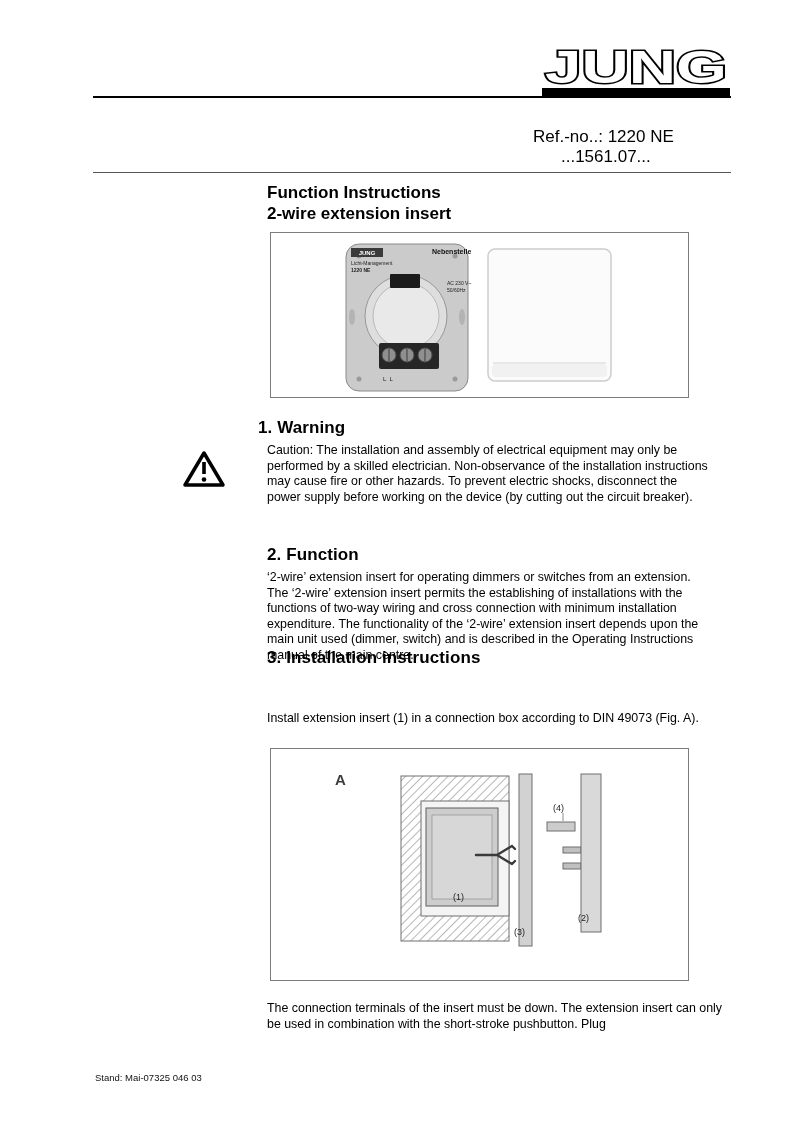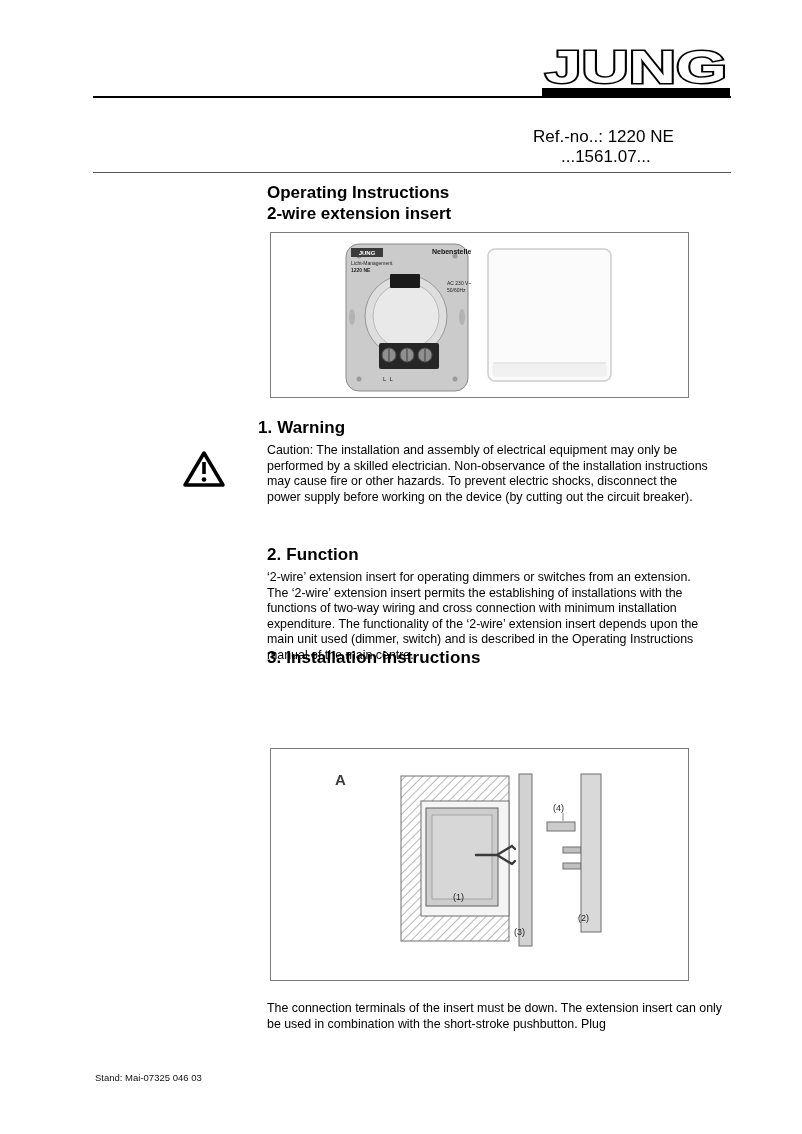--- a/index.html
+++ b/index.html
@@ -36,21 +36,21 @@
 
   <div class="abs rule" style="left:93px; top:96px; width:638px; height:2px;"></div>
 
 
   <div class="abs ref-text" style="left:533px; top:127px;">Ref.-no..: 1220 NE</div>
   <div class="abs ref-text" style="left:539px; top:147px;margin-left:22px;">...1561.07...</div>
 
   <div class="abs" style="left:93px; top:172px; width:638px; height:1px; background:#555;"></div>
 
   <div class="abs doc-title" style="left:267px; top:182px;">
-    <div>Operating Instructions</div>
+    <div>Function Instructions</div>
     <div>2-wire extension insert</div>
   </div>
 
   <div class="abs figure-box" style="left:270px; top:232px; width:419px; height:166px;">
     <svg width="417" height="164" viewBox="0 0 417 164">
 
       <rect x="75" y="11" width="122" height="147" rx="13" fill="#cbcbcb" stroke="#8a8a8a" stroke-width="1"></rect>
       <circle cx="88" cy="23" r="2.5" fill="#9a9a9a"></circle>
       <circle cx="184" cy="23" r="2.5" fill="#9a9a9a"></circle>
       <circle cx="88" cy="146" r="2.5" fill="#9a9a9a"></circle>
@@ -94,20 +94,21 @@
       <circle cx="22" cy="30.5" r="2.3" fill="#000"></circle>
     </svg>
   </div>
 
   <div class="abs body-text bold" style="left:267px; top:443px; width:444px;">Caution: The installation and assembly of electrical equipment may only be performed by a skilled electrician. Non-observance of the installation instructions may cause fire or other hazards. To prevent electric shocks, disconnect the power supply before working on the device (by cutting out the circuit breaker).</div>
 
   <div class="abs h1" style="left:267px; top:545px;">2. Function</div>
   <div class="abs body-text" style="left:267px; top:570px; width:448px;">‘2-wire’ extension insert for operating dimmers or switches from an extension. The ‘2-wire’ extension insert permits the establishing of installations with the functions of two-way wiring and cross connection with minimum installation expenditure. The functionality of the ‘2-wire’ extension insert depends upon the main unit used (dimmer, switch) and is described in the Operating Instructions manual of the main centre.</div>
 
   <div class="abs h1" style="left:267px; top:648px;">3. Installation instructions</div>
+  <div class="abs body-text" style="left:267px; top:711px; width:448px;">Install extension insert (1) in a connection box according to DIN 49073 (Fig. A).</div>
 
   <div class="abs figure-box" style="left:270px; top:748px; width:419px; height:233px;">
     <svg width="417" height="231" viewBox="0 0 417 231">
       <defs>
         <pattern id="hatch" width="6" height="6" patternUnits="userSpaceOnUse" patternTransform="rotate(45)">
           <line x1="0" y1="0" x2="0" y2="6" stroke="#8f8f8f" stroke-width="1.3"></line>
         </pattern>
       </defs>
 
       <text x="64" y="36" font-size="15" font-weight="bold" fill="#3c3c3c">A</text>

